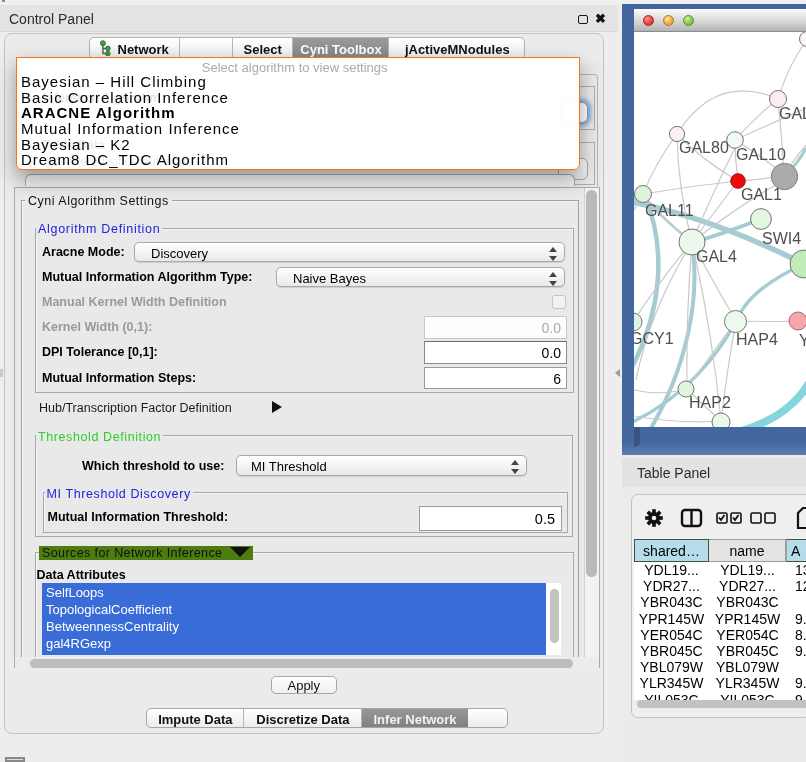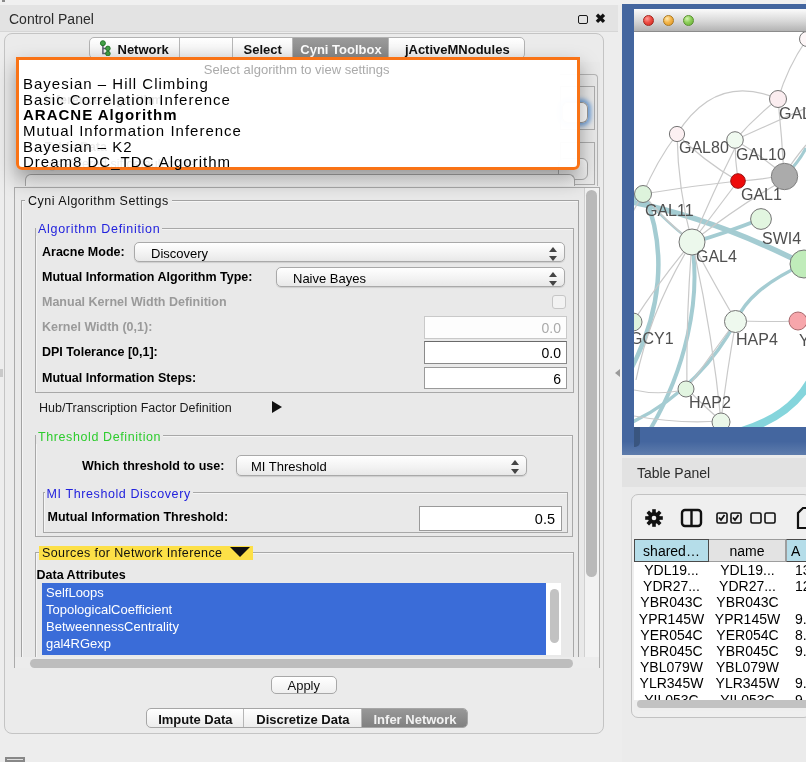--- a/index.html
+++ b/index.html
@@ -105,53 +105,53 @@
         <span class="cbtext" style="left:14px;">MI Threshold</span>
         <span class="arrows"></span>
       </div>
 
     <div class="abs" style="left:43px;top:492px;width:525px;height:41px;border:1px solid #a8a8a8;box-shadow:inset 1px 1px 0 #f5f5f5;"></div>
     <div class="abs" style="left:44.5px;top:486.5px;background:#e9e9e9;padding:0 2px;font-size:12.5px;color:#2222dd;letter-spacing:0.6px;">MI Threshold Discovery</div>
     <div class="abs bold" style="left:47.5px;top:510px;font-size:12.5px;color:#000;">Mutual Information Threshold:</div>
     <div class="abs" style="left:419px;top:506px;width:143px;height:24.5px;border:1px solid #9a9a9a;background:#ffffff;font-size:14.5px;color:#000;text-align:right;padding:4px 6px 0 0;">0.5</div>
 
     <div class="abs" style="left:34.5px;top:552px;width:539px;height:116px;border:1px solid #a8a8a8;border-bottom:none;box-shadow:inset 1px 1px 0 #f5f5f5;"></div>
-    <div class="abs" style="left:39px;top:546px;background:#fde047;padding:0 3px;font-size:12.5px;color:#111;letter-spacing:0.4px;">Sources for Network Inference&nbsp; <span style="display:inline-block;width:0;height:0;border-top:10px solid #111;border-left:10.5px solid transparent;border-right:10.5px solid transparent;vertical-align:0px;"></span></div>
+    <div class="abs" style="left:39px;top:546px;background:#4d7c0f;padding:0 3px;font-size:12.5px;color:#111;letter-spacing:0.4px;">Sources for Network Inference&nbsp; <span style="display:inline-block;width:0;height:0;border-top:10px solid #111;border-left:10.5px solid transparent;border-right:10.5px solid transparent;vertical-align:0px;"></span></div>
     <div class="abs bold" style="left:36.5px;top:568px;font-size:12.5px;color:#000;">Data Attributes</div>
 
     <div class="abs" style="left:42px;top:583px;width:519px;height:72px;background:#ffffff;overflow:hidden;">
       <div style="position:absolute;left:0;top:0;width:504px;height:72px;background:#3a6cd8;color:#ffffff;font-size:13px;line-height:17px;padding:1px 0 0 4px;">SelfLoops<br>TopologicalCoefficient<br>BetweennessCentrality<br>gal4RGexp</div>
       <div style="position:absolute;left:508px;top:6px;width:9px;height:54px;background:#c2c2c2;border-radius:5px;"></div>
     </div>
   </div>
 
   <div class="abs" style="left:15px;top:657px;width:584px;height:11px;background:#ececec;"></div>
   <div class="abs" style="left:30px;top:659px;width:543px;height:9px;background:#bdbdbd;border-radius:5px;"></div>
 
   <div class="abs" style="left:270.5px;top:675.5px;width:66.5px;height:18.5px;border:1px solid #a8a8a8;border-radius:5px;background:linear-gradient(#ffffff,#efefef);text-align:center;font-size:13px;color:#111;line-height:17px;">Apply</div>
 
-  <div id="bottabs" class="abs" style="left:145.5px;top:707.5px;width:322px;height:20px;border:1px solid #a6a6a6;border-radius:5px;background:linear-gradient(#ffffff,#ececec);overflow:hidden;font-size:13px;">
+  <div id="bottabs" class="abs" style="left:145.5px;top:707.5px;width:362px;height:20px;border:1px solid #a6a6a6;border-radius:5px;background:linear-gradient(#ffffff,#ececec);overflow:hidden;font-size:13px;">
     <div class="abs" style="left:0;top:0;width:97.7px;height:20px;border-right:1px solid #b6b6b6;"></div>
     <div class="abs" style="left:97.7px;top:0;width:117.4px;height:20px;border-right:1px solid #b6b6b6;"></div>
     <div class="abs" style="left:215.1px;top:0;width:106.9px;height:20px;background:linear-gradient(#989898,#7e7e7e);"></div>
     <div class="abs" style="left:0;top:3px;width:97.7px;text-align:center;color:#111;font-weight:bold;">Impute Data</div>
     <div class="abs" style="left:97.7px;top:3px;width:117.4px;text-align:center;color:#111;font-weight:bold;">Discretize Data</div>
     <div class="abs" style="left:215.1px;top:3px;width:106.9px;text-align:center;color:#f2f2f2;font-weight:bold;">Infer Network</div>
   </div>
 
   <div class="abs" style="left:5px;top:757px;width:20px;height:5px;border:2px solid #888;background:#e0e0e0;"></div>
 
   <div class="abs" style="left:560px;top:74px;width:38px;height:112px;border-top:1px solid #b5b5b5;border-right:1px solid #b5b5b5;border-radius:0 4px 0 0;"></div>
   <div class="abs" style="left:560px;top:86px;width:35px;height:44px;border:1px solid #adadad;"></div>
   <div class="abs" style="left:560px;top:142px;width:35px;height:43px;border:1px solid #adadad;"></div>
   <div class="abs" style="left:562px;top:101.5px;width:26px;height:21px;border-radius:6px;background:#ffffff;box-shadow:0 0 4px 3px rgba(100,155,220,0.85), inset 0 0 0 1px #9a9a9a;"></div>
   <div class="abs" style="left:558px;top:158px;width:30px;height:22px;border:1px solid #a9a9a9;border-radius:6px;background:linear-gradient(#ffffff,#e8e8e8);"></div>
   <div class="abs" style="left:25px;top:174px;width:550px;height:12px;border:1px solid #a9a9a9;border-bottom:none;border-radius:6px 6px 0 0;background:linear-gradient(#fbfbfb,#f0f0f0);"></div>
 
-  <div id="popup" class="abs" style="left:15.7px;top:57px;width:564px;height:113px;background:rgba(255,255,255,0.975);border:3px solid #f97316;border-radius:0 0 6px 6px;box-shadow:0 9px 20px rgba(0,0,0,0.36);">
+  <div id="popup" class="abs" style="left:15.7px;top:57px;width:564px;height:113px;background:rgba(255,255,255,0.975);border:1px solid #f97316;border-radius:0 0 6px 6px;box-shadow:0 9px 20px rgba(0,0,0,0.36);">
     <div class="abs" style="left:0;top:1.5px;width:556px;text-align:center;font-size:13px;color:#aaaaaa;">Select algorithm to view settings</div>
 
     <div class="abs" style="left:26px;top:33px;font-size:12.5px;color:rgba(60,60,60,0.12);font-weight:bold;">Inference Algorithm</div>
     <div class="abs" style="left:26px;top:80px;font-size:12.5px;color:rgba(60,60,60,0.10);font-weight:bold;">Table Data</div>
     <div class="abs" style="left:30px;top:97px;font-size:12.5px;color:rgba(60,60,60,0.10);">gal-filtered.sif default node</div>
     <div class="abs" style="left:4.3px;top:16.2px;font-size:15px;letter-spacing:1px;color:#000;line-height:15.6px;">
       Bayesian – Hill Climbing<br>
       Basic Correlation Inference<br>
       <span class="bold">ARACNE Algorithm</span><br>
       Mutual Information Inference<br>

